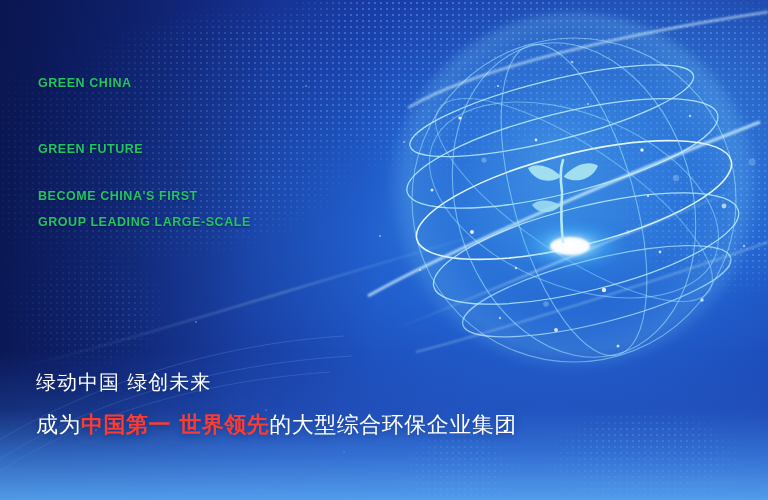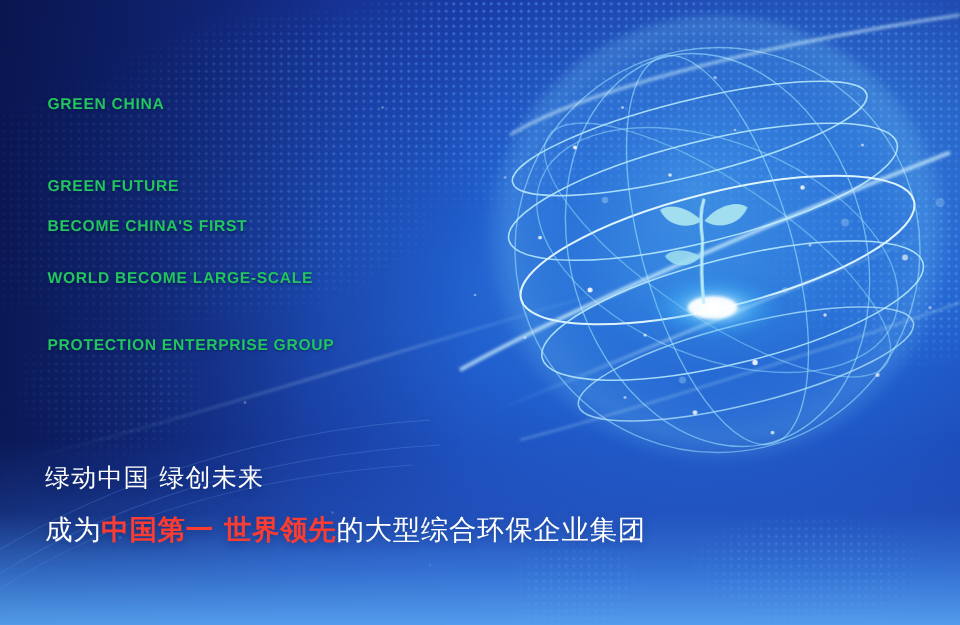--- a/index.html
+++ b/index.html
@@ -64,21 +64,21 @@
     color:#22c55e;
     font-weight:bold;
     font-size:12.5px;
     letter-spacing:.55px;
     line-height:1;
     white-space:nowrap;
     text-shadow:0 1px 2px rgba(6,14,60,.55);
   }
   .tag-a1{top:77px;}
   .tag-a2{top:104px;margin-top:39px;}
-  .tag-b1{top:175px;}
+  .tag-b1{top:190px;}
   .tag-b2{top:216px;}
   .tag-b3{top:243px;}
   .tag-b4{top:270px;}
 
   .headline{
     position:absolute;left:36px;
     color:#ffffff;
     white-space:nowrap;
     line-height:1;
     font-family:"DejaVu Sans","Liberation Sans",sans-serif;
@@ -220,19 +220,18 @@
       <circle cx="752" cy="162" r="3.6" opacity=".25"></circle>
     </g>
   </svg>
 
   <div class="layer bg-glow-bottom"></div>
 
   <div class="tagline tag-a1">GREEN CHINA</div>
   <div class="tagline tag-a2">GREEN FUTURE</div>
 
   <div class="tagline tag-b1">BECOME CHINA'S FIRST</div>
-  <div class="tagline tag-b2">WORLD BECOME LARGE-SCALE</div>
-  <div class="tagline tag-b4">PROTECTION ENTERPRISE GROUP</div>
+  <div class="tagline tag-b2">GROUP LEADING LARGE-SCALE</div>
 
   <div class="headline headline-1">绿动中国 绿创未来</div>
   <div class="headline headline-2"><span>成为</span><span class="hl-red">中国第一 世界领先</span><span>的大型综合环保企业集团</span></div>
 
 </div>
 
 </body></html>

